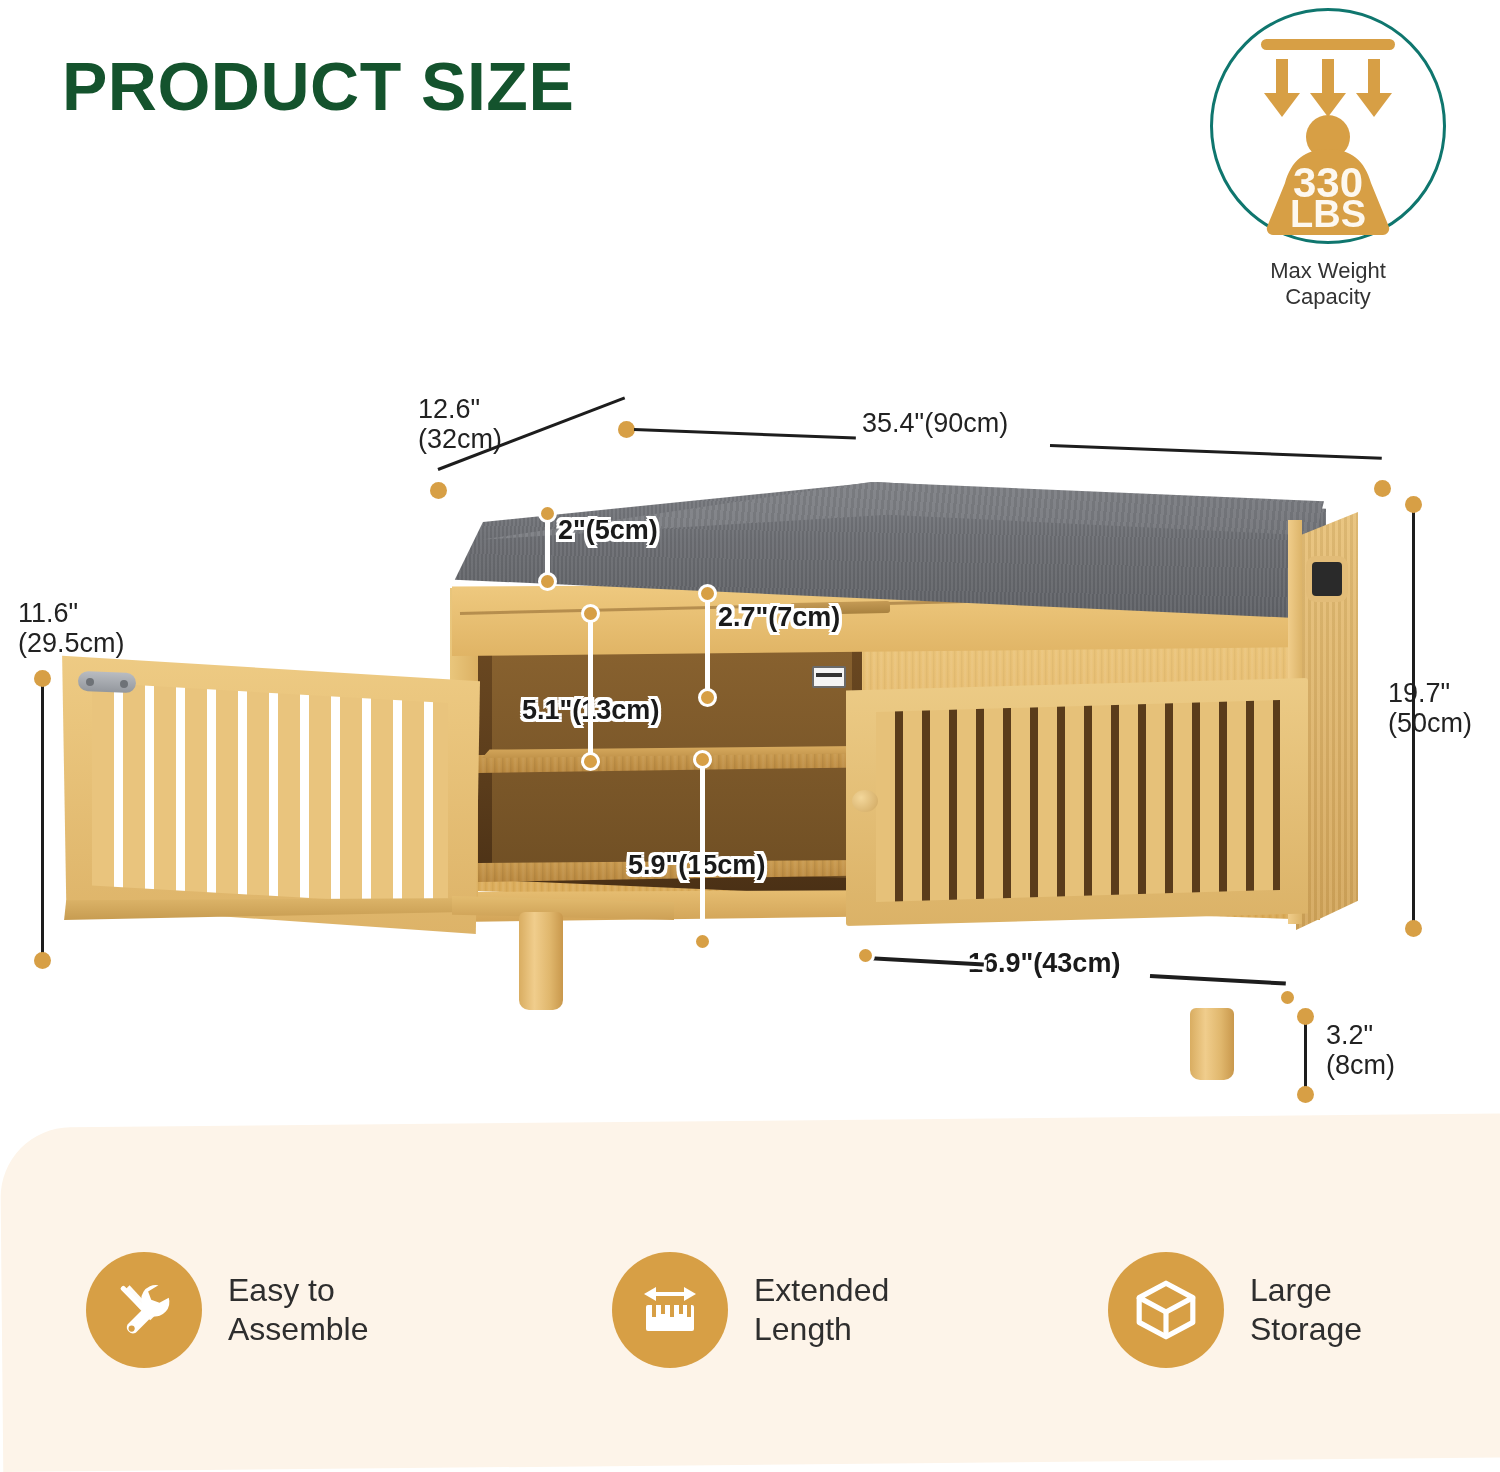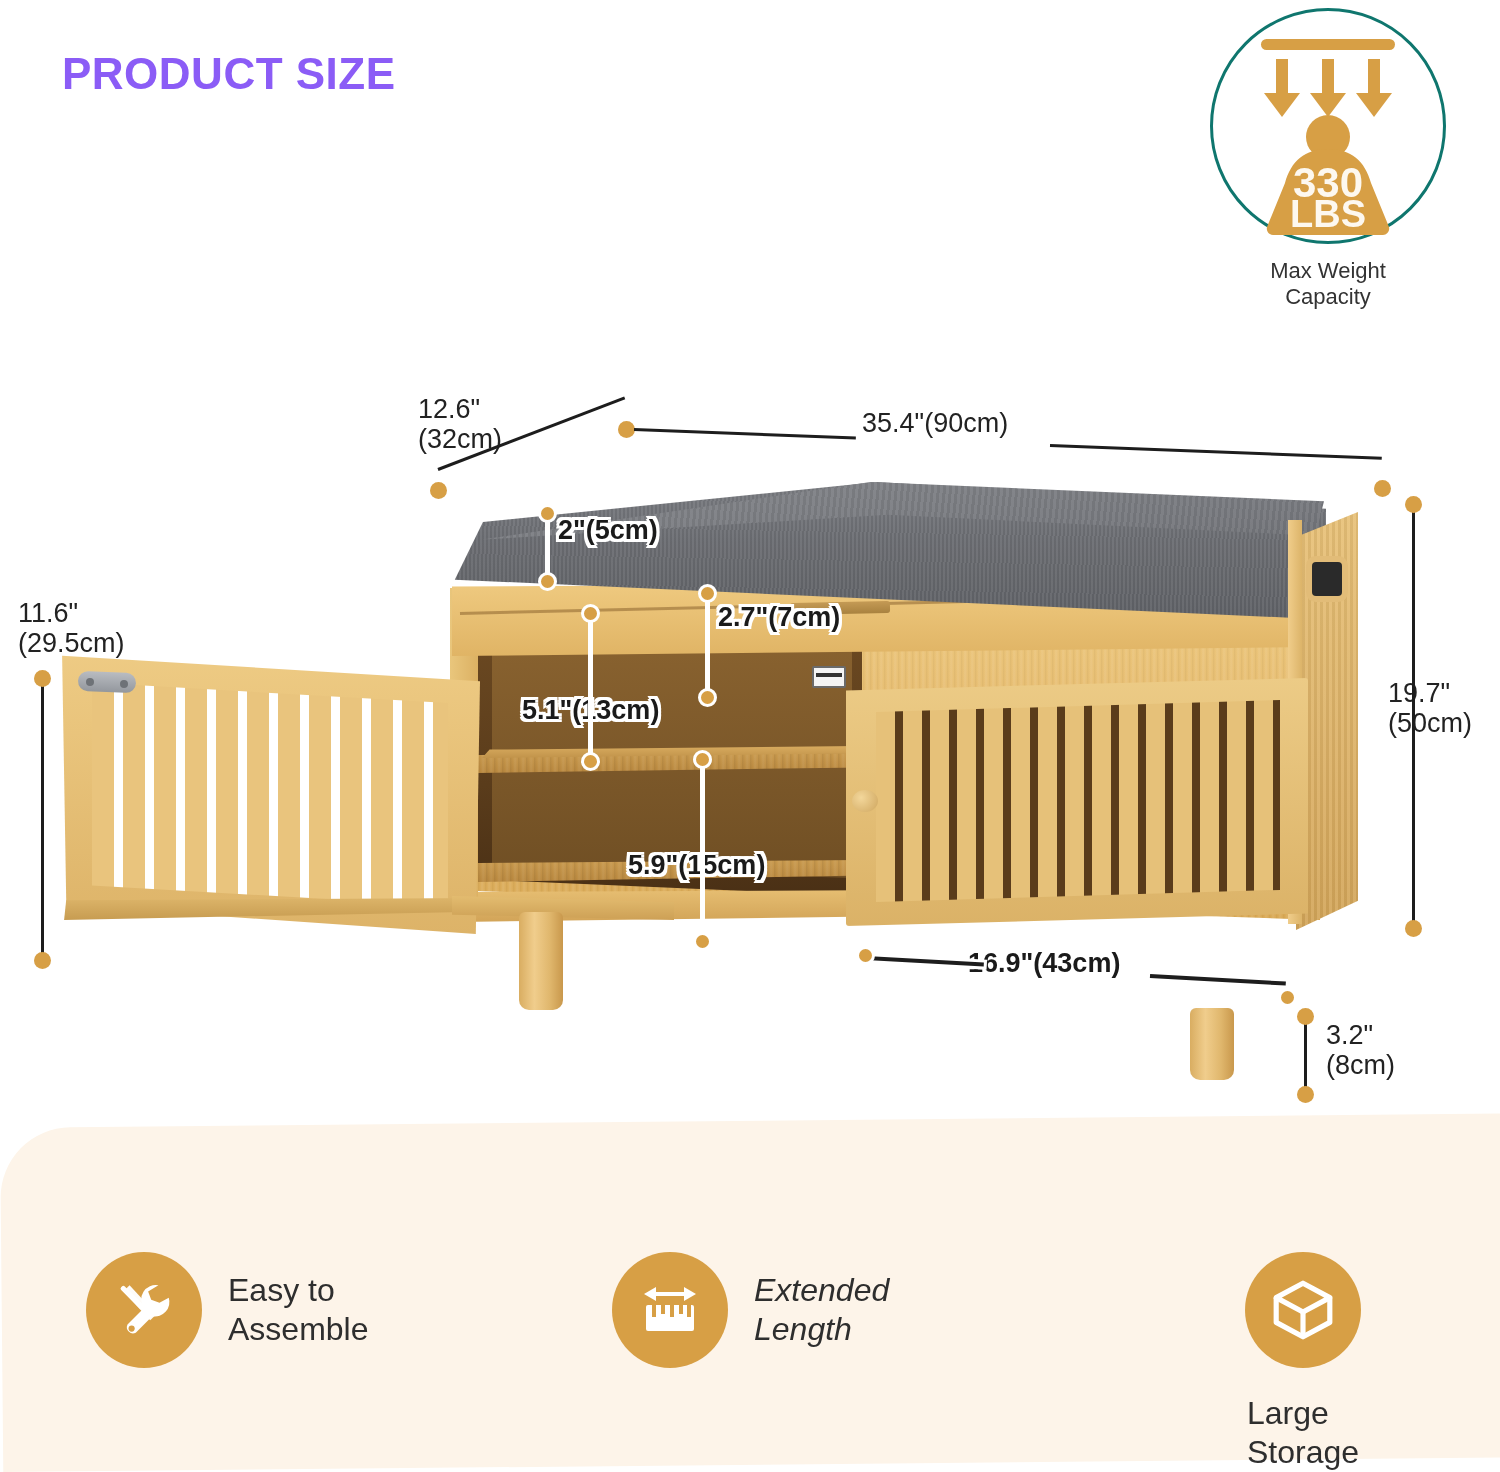--- a/index.html
+++ b/index.html
@@ -8,22 +8,22 @@
     width:1500px; height:1472px;
     position:relative; overflow:hidden;
     background:#ffffff;
     font-family:"Liberation Sans", sans-serif;
     color:#2b2b2b;
   }
 
   
   #header { position:absolute; left:62px; top:52px; width:1000px; }
   #title {
-    font-size:44px; font-weight:bold; letter-spacing:0.5px;
-    line-height:1.0; color:#8b5cf6; margin:0;
+    font-size:68px; font-weight:bold; letter-spacing:0.5px;
+    line-height:1.0; color:#14532d; margin:0;
   }
   #subtitle {
     font-size:30px; font-weight:400; color:#3a3a3a;
     margin-top:22px; line-height:1.2; letter-spacing:0.2px;
   }
 
   
   #badge { position:absolute; left:1178px; top:8px; width:300px; text-align:center; }
   #badge-circle {
     width:236px; height:236px; margin:0 auto;
@@ -83,22 +83,22 @@
     background:#fdf4e9;
     border-top-left-radius:70px;
     transform:rotate(-0.55deg); transform-origin:left top;
   }
   #features {
     position:absolute; left:0; top:1252px; width:1500px; height:170px;
     display:flex; align-items:flex-start;
   }
   .feature { display:flex; align-items:center; gap:26px; }
   .feature:nth-child(1){ margin-left:86px; width:500px; }
-  .feature:nth-child(2){ margin-left:26px; width:480px;font-style:italic; }
-  .feature:nth-child(3){ margin-left:16px; width:390px;flex-direction:column; }
+  .feature:nth-child(2){ margin-left:26px; width:480px; }
+  .feature:nth-child(3){ margin-left:16px; width:390px; }
   .fcircle {
     width:116px; height:116px; border-radius:50%;
     background:#d79f45; flex:0 0 116px;
     display:flex; align-items:center; justify-content:center;
   }
   .flabel { font-size:32px; line-height:1.22; color:#2e2e2e; }
 </style>
 </head>
 <body>
 

